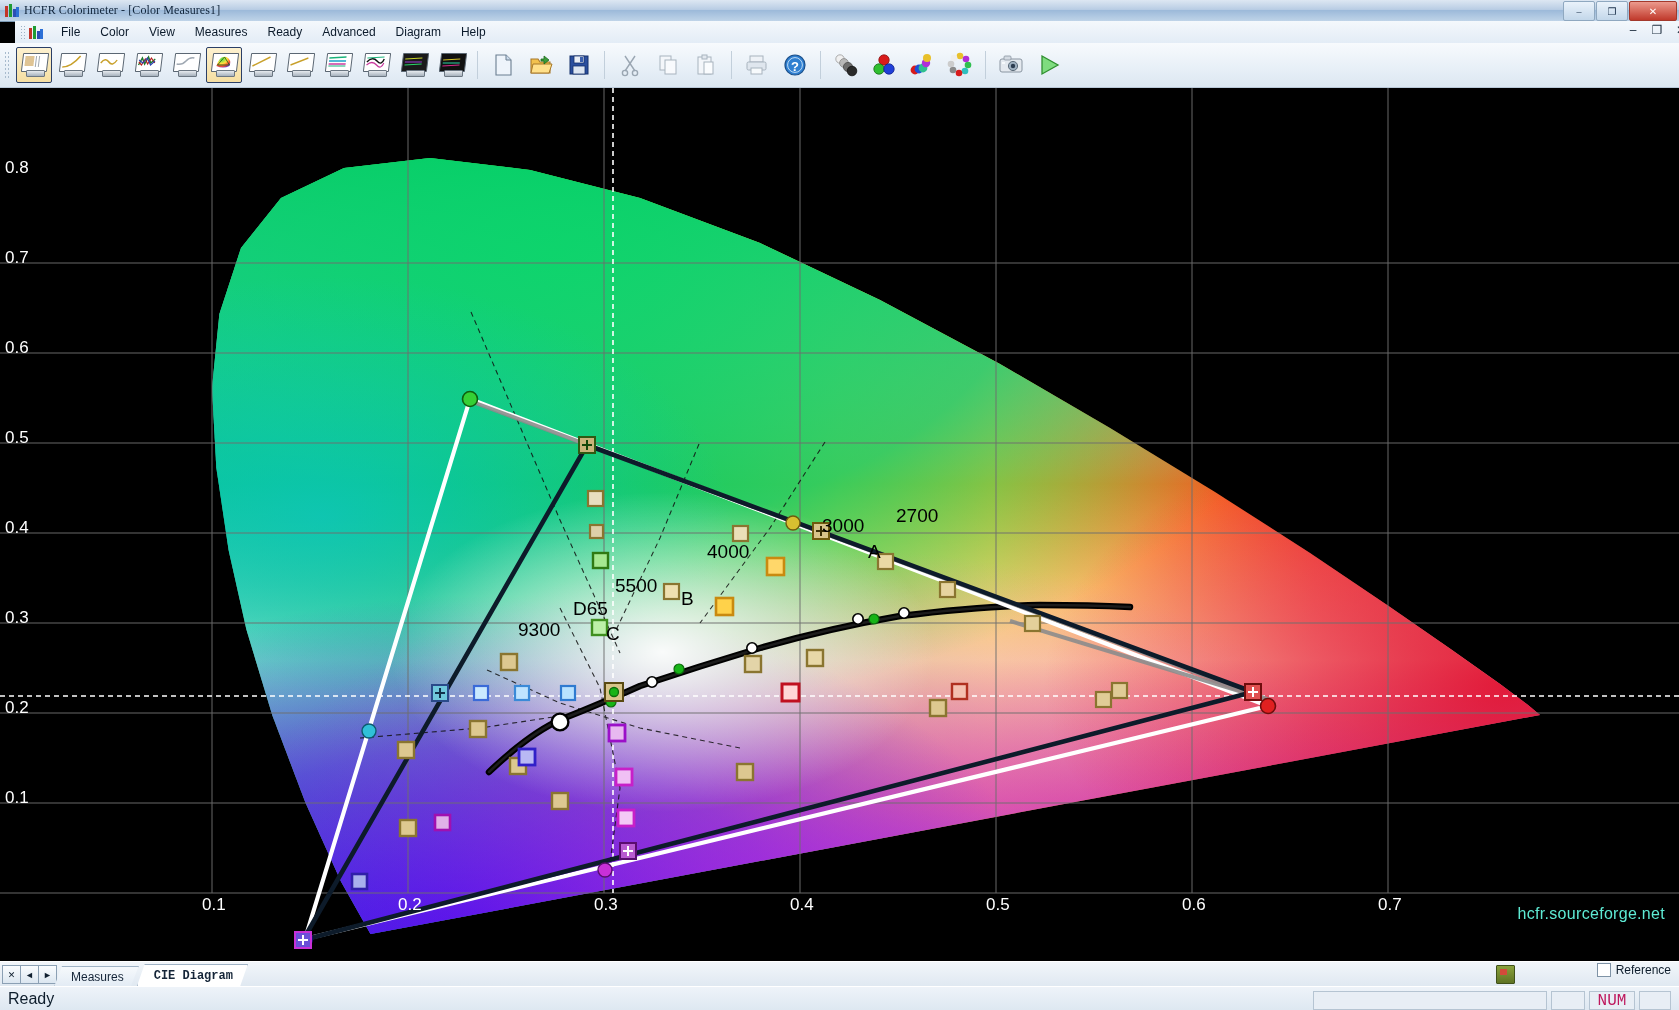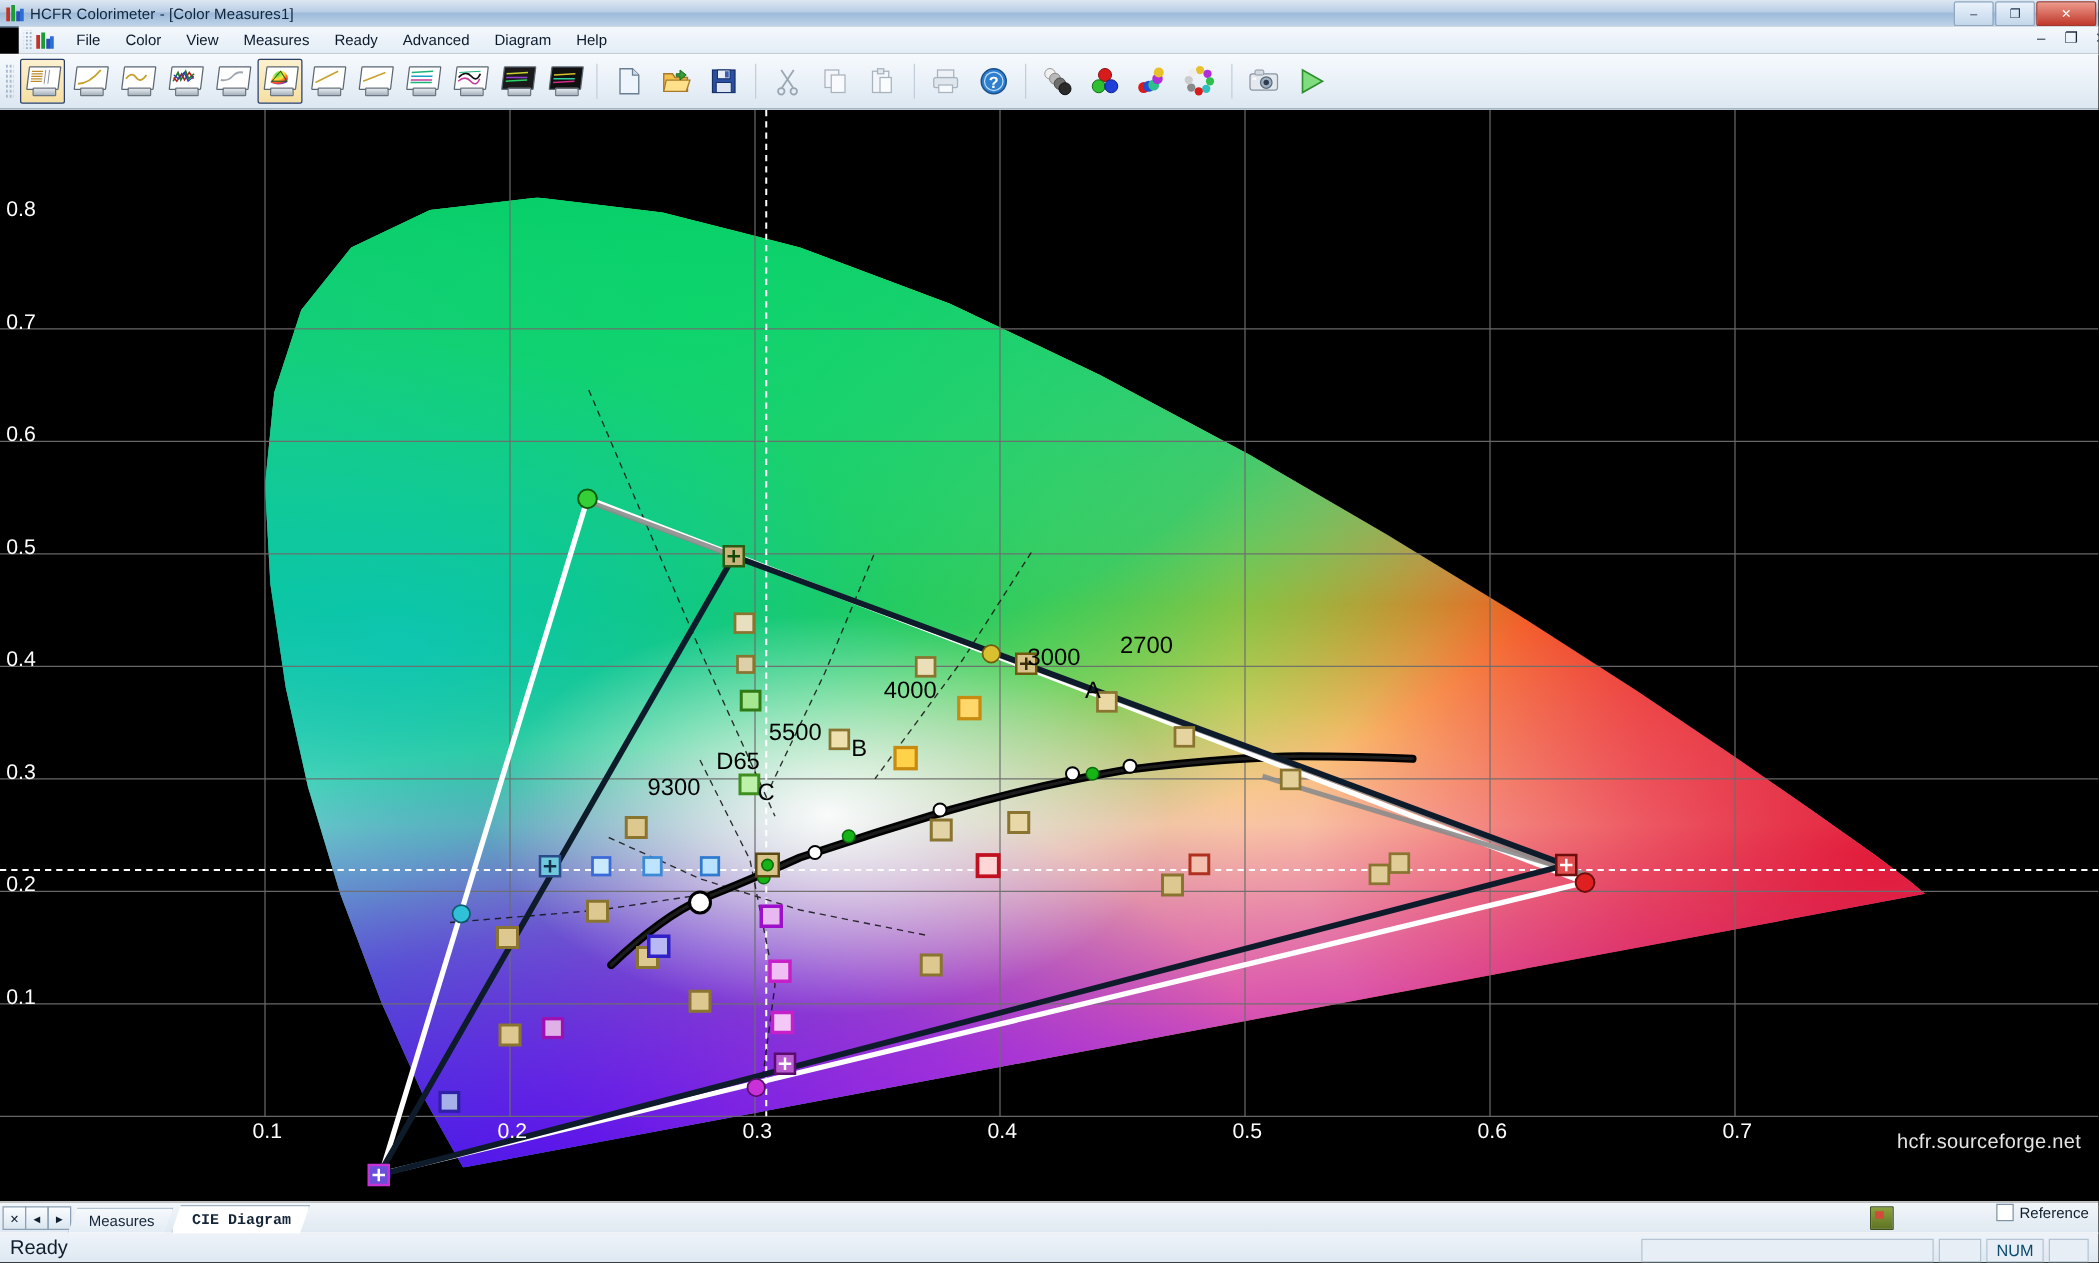--- a/index.html
+++ b/index.html
@@ -8,21 +8,21 @@
     font-family:"Liberation Sans", sans-serif;
     -webkit-font-smoothing:antialiased;
   }
   .app{position:relative;width:1679px;height:1010px;background:#000;overflow:hidden;}
 
   
   .titlebar{
     position:absolute;left:0;top:0;width:1679px;height:21px;
     background:linear-gradient(to bottom,#dde7f2 0%,#b9cde4 45%,#9dbada 50%,#bfd4e8 100%);
     border-bottom:1px solid #7c9ab5;
-    display:flex;align-items:center;
+    display:flex;align-items:center;font-family:Liberation Serif, serif;
   }
   .tb-icon{width:14px;height:13px;margin-left:5px;margin-right:5px;position:relative;display:inline-block;}
   .tb-icon i{position:absolute;bottom:0;width:3px;display:block;}
   .tb-icon i:nth-child(1){left:0;height:11px;background:#c23428;}
   .tb-icon i:nth-child(2){left:4px;height:13px;background:#1f9b33;}
   .tb-icon i:nth-child(3){left:8px;height:8px;background:#2b4fb5;}
   .tb-icon i:nth-child(4){left:11px;height:10px;background:#2b6fd6;}
   .title-text{font-size:12px;color:#10243a;letter-spacing:.1px;}
   .win-btns{position:absolute;right:2px;top:1px;display:flex;gap:1px;}
   .win-btn{
@@ -69,21 +69,21 @@
   
   .mon{width:27px;height:24px;position:relative;}
   .mon .scr{position:absolute;left:1px;top:0;width:24px;height:17px;
     background:#fff;border:1.2px solid #5b6773;border-radius:1px;
     transform:skewX(-7deg);overflow:hidden;}
   .mon .base{position:absolute;left:5px;bottom:0;width:17px;height:5px;
     background:linear-gradient(to bottom,#e6eaee,#a7b2bd);border:1px solid #6c7782;border-radius:1px;}
   .mon svg{position:absolute;left:0;top:0;}
   
   .ic{width:26px;height:26px;position:relative;display:block;}
-  .watermark{position:absolute;right:14px;bottom:38px;color:#e5e5e5;font-size:16px;letter-spacing:.3px;}
+  .watermark{position:absolute;right:14px;bottom:38px;color:#5eead4;font-size:16px;letter-spacing:.3px;}
 
   
   .plot{
     position:absolute;left:0;top:88px;width:1679px;height:873px;background:#000;overflow:hidden;
   }
   .plotsvg{position:absolute;left:0;top:0;}
   .axlabel{fill:#ffffff;font-family:"Liberation Sans",sans-serif;font-size:17px;}
   .cctlabel{fill:#000000;font-family:"Liberation Sans",sans-serif;font-size:19px;}
 
   
@@ -105,21 +105,21 @@
   }
   .tab.sel{font-weight:bold;background:#ffffff;height:22px;font-family:Liberation Mono, monospace;}
   .statusbar{
     position:absolute;left:0;top:986px;width:1679px;height:24px;
     background:linear-gradient(to bottom,#eef3f9,#dde7f1);
     border-top:1px solid #ffffff;
     display:flex;align-items:center;
   }
   .status-text{font-size:16px;color:#0e1d2c;margin-left:8px;}
   .sb-panel{height:17px;border:1px solid #b5c4d2;background:#e8eef5;margin-left:4px;}
-  .sb-num{width:44px;display:flex;align-items:center;justify-content:center;font-size:13px;color:#0c4a6e;}
+  .sb-num{width:44px;display:flex;align-items:center;justify-content:center;font-size:16px;color:#be185d;font-family:Liberation Mono, monospace;}
   .refbox{position:absolute;right:8px;top:-24px;display:flex;align-items:center;gap:5px;font-size:12px;color:#0e1d2c;}
   .refchk{width:12px;height:12px;border:1px solid #7f93a6;background:#fff;}
   .sbicon{position:absolute;right:164px;top:-22px;width:17px;height:17px;
     background:linear-gradient(to bottom,#8aa23c,#5f7324);border:1px solid #40511a;border-radius:1px;}
   .sbicon::after{content:"";position:absolute;left:3px;top:3px;width:7px;height:6px;background:#d24b3a;}
 </style>
 </head>
 <body>
 
 <div class="app">

